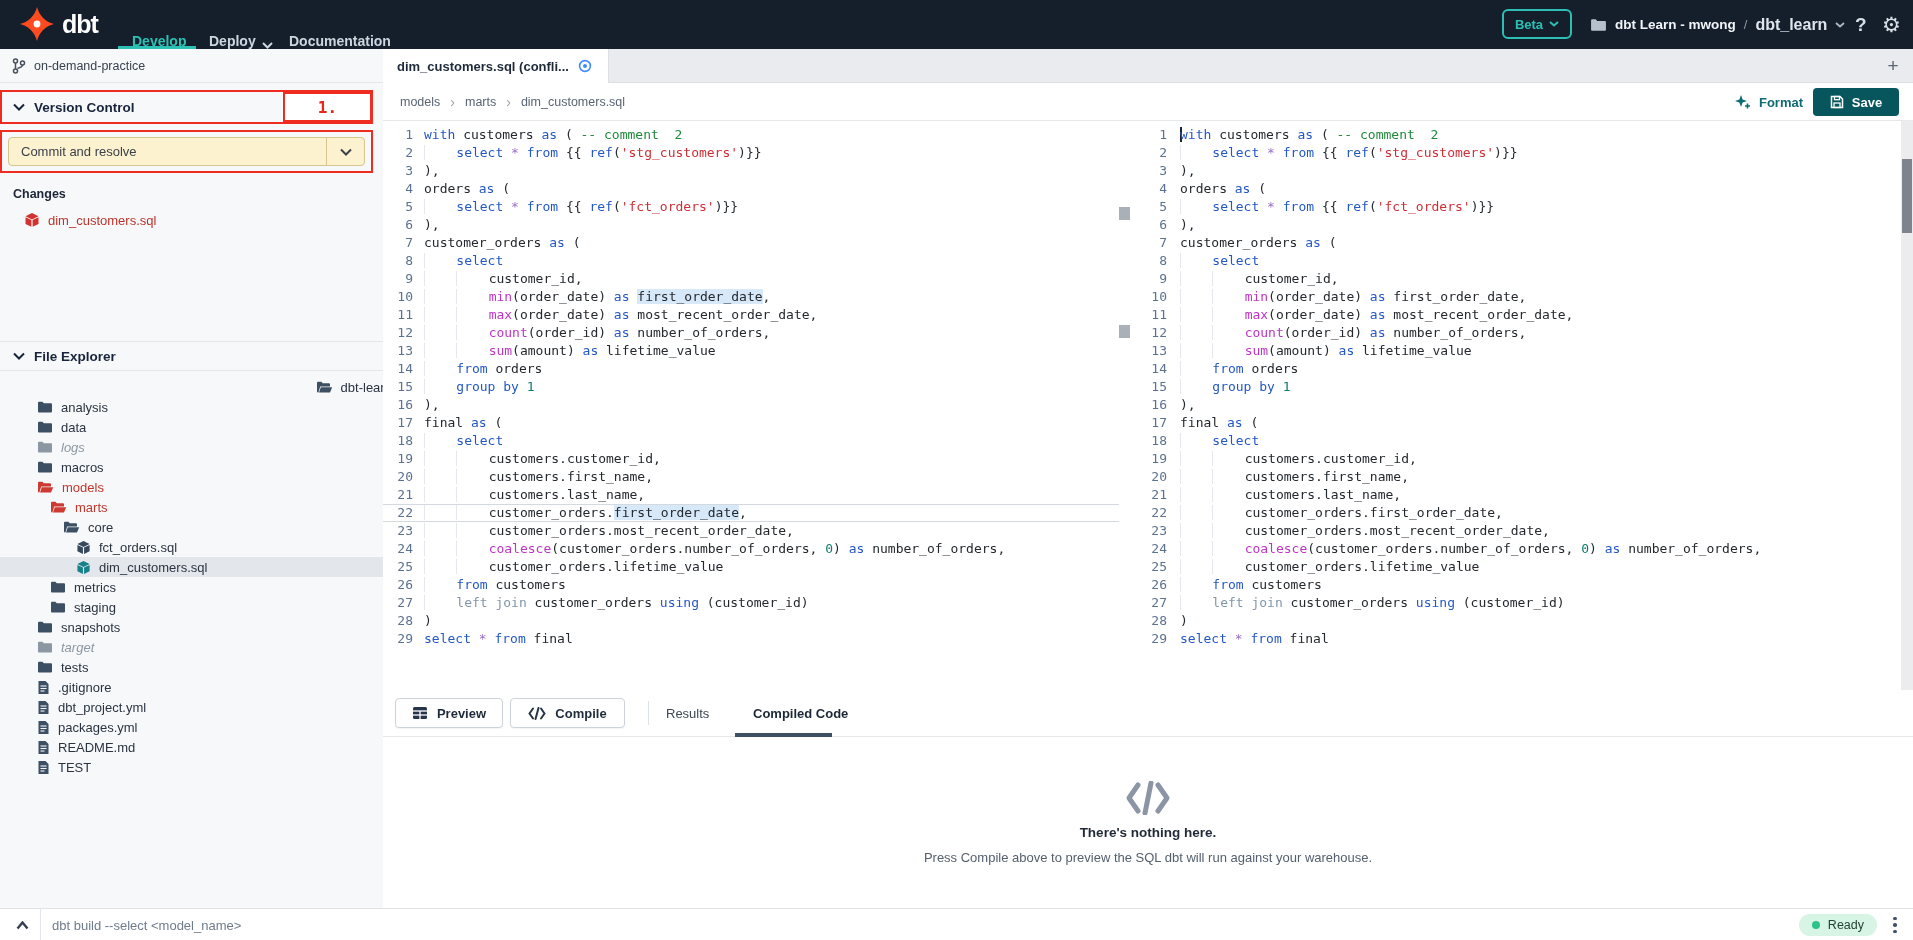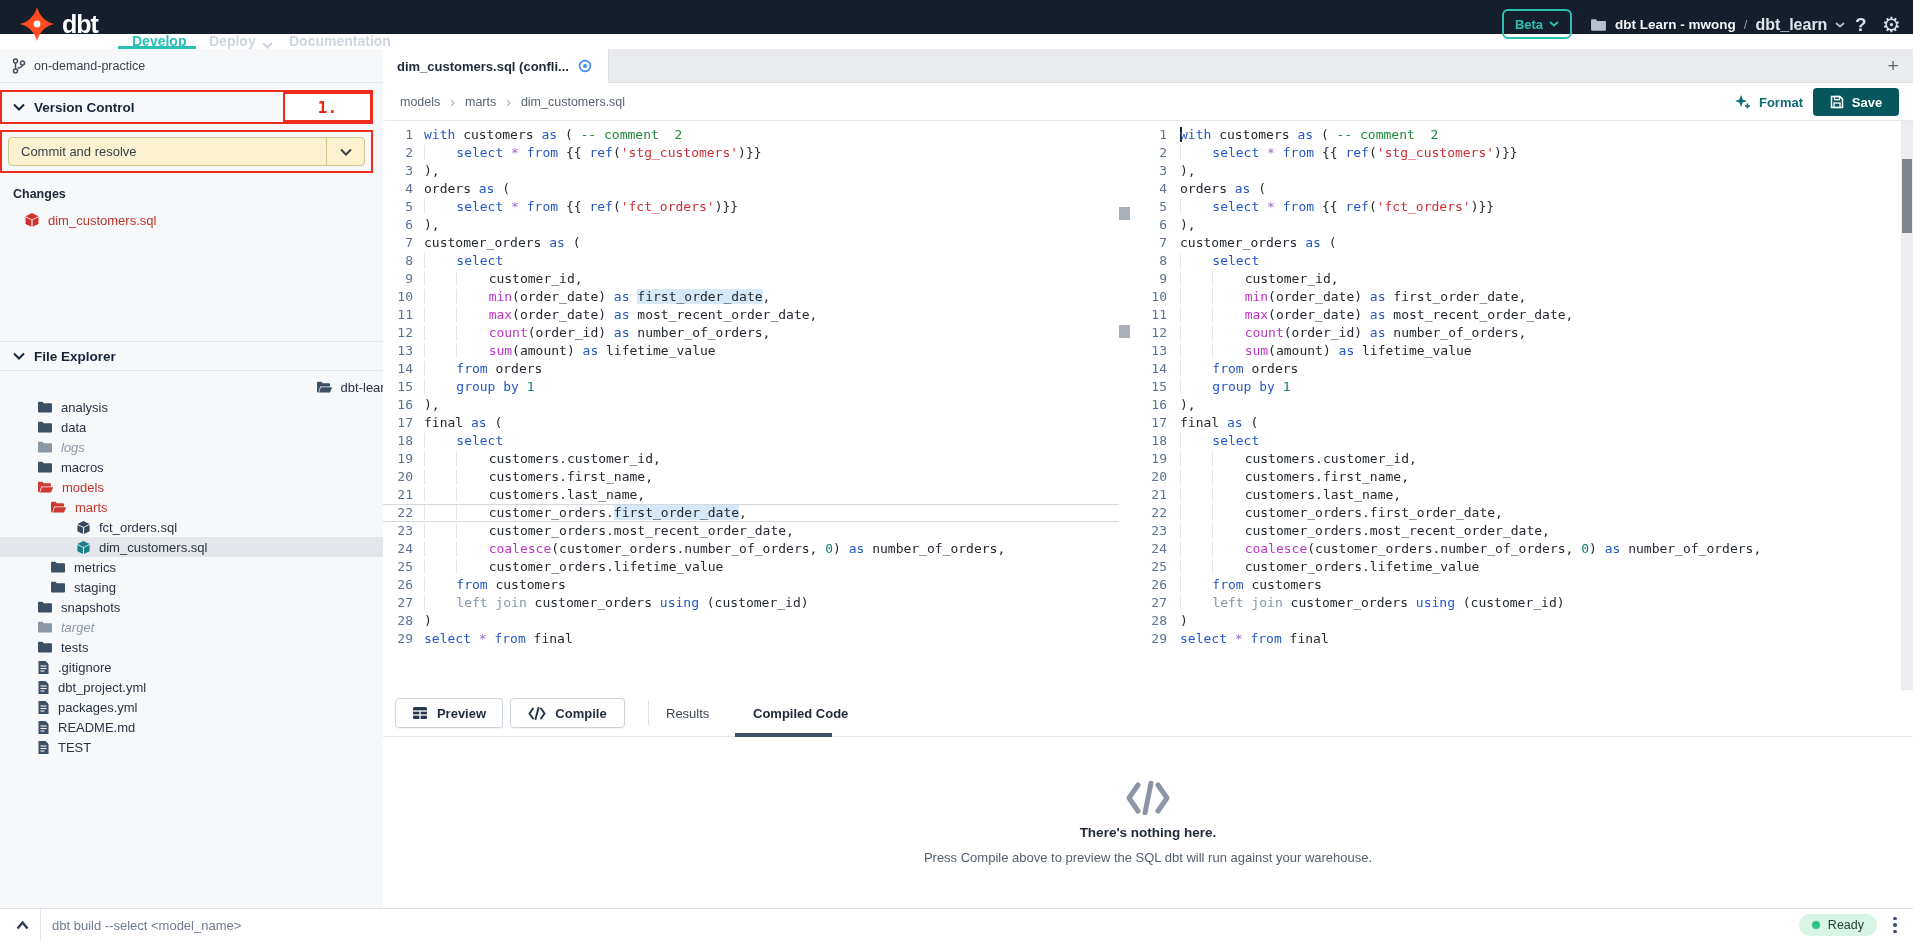--- a/index.html
+++ b/index.html
@@ -1,21 +1,21 @@
 <!DOCTYPE html>
 <html><head>
 <meta charset="utf-8">
 <style>
   * { margin:0; padding:0; box-sizing:border-box; }
   html,body { width:1913px; height:940px; overflow:hidden; background:#fff;
     font-family:"Liberation Sans", sans-serif; }
   .app { position:relative; width:1913px; height:940px; background:#fff; }
 
   
-  .topnav { position:absolute; left:0; top:0; width:1913px; height:34px; background:#151e2b; }
+  .topnav { position:absolute; left:0; top:0; width:1913px; height:49px; background:#151e2b; }
   .logo { position:absolute; left:20px; top:7px; display:flex; align-items:center; gap:8px; }
   .logo-word { color:#fff; font-size:25px; font-weight:bold; letter-spacing:-1px; }
   .navitem { position:absolute; top:0; height:49px; display:flex; align-items:flex-end; gap:6px;
     color:#cdd5de; font-size:14px; font-weight:bold; cursor:pointer; }
   .navitem.active { color:#2cc0b4; }
   .nav-underline { position:absolute; left:118px; top:46px; width:78px; height:3px; background:#2cc0b4; }
   .beta-btn { position:absolute; left:1502px; top:9px; width:70px; height:30px; border:2px solid #2cc0b4;
     border-radius:6px; display:flex; align-items:center; justify-content:center; gap:6px;
     color:#2cc0b4; font-size:13px; font-weight:bold; cursor:pointer; }
   .acct { position:absolute; left:1590px; top:0; height:49px; display:flex; align-items:center; gap:8px; }
@@ -345,20 +345,29 @@
         <div class="tree-row red" style="padding-left: 50px;">
           <span>
             <svg width="17" height="14" viewBox="0 0 17 13">
               <path d="M1 2.2a1 1 0 0 1 1-1h3.4l1.4 1.6H13a1 1 0 0 1 1 1V6H4.2L2.4 12H2a1 1 0 0 1-1-1z" fill="#cd3a31"></path>
               <path d="M4.8 6.8h11.4L14 12H3z" fill="#cd3a31"></path>
             </svg>
           </span>
           <span class="tlabel">marts</span>
           <span class="badge">M</span>
         </div>
+        <div class="tree-row" style="padding-left: 63px;">
+          <span>
+            <svg width="17" height="14" viewBox="0 0 17 13">
+              <path d="M1 2.2a1 1 0 0 1 1-1h3.4l1.4 1.6H13a1 1 0 0 1 1 1V6H4.2L2.4 12H2a1 1 0 0 1-1-1z" fill="#3d4f63"></path>
+              <path d="M4.8 6.8h11.4L14 12H3z" fill="#3d4f63"></path>
+            </svg>
+          </span>
+          <span class="tlabel">core</span>
+        </div>
         <div class="tree-row" style="padding-left: 76px;">
           <span>
             <svg width="15" height="15" viewBox="0 0 16 16">
               <polygon points="8,1 14.5,4.2 8,7.4 1.5,4.2" fill="#35485c"></polygon>
               <polygon points="1.5,5.2 7.4,8.1 7.4,14.8 1.5,11.9" fill="#35485c"></polygon>
               <polygon points="14.5,5.2 8.6,8.1 8.6,14.8 14.5,11.9" fill="#35485c"></polygon>
             </svg>
           </span>
           <span class="tlabel">fct_orders.sql</span>
         </div>

